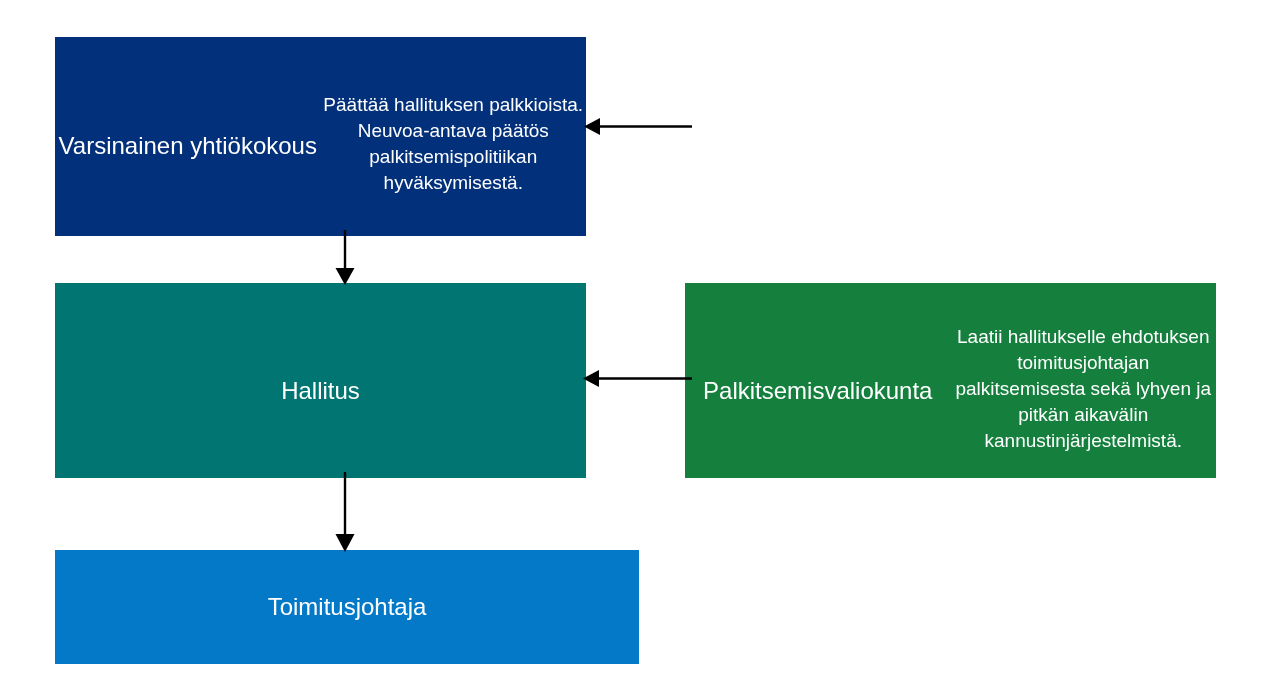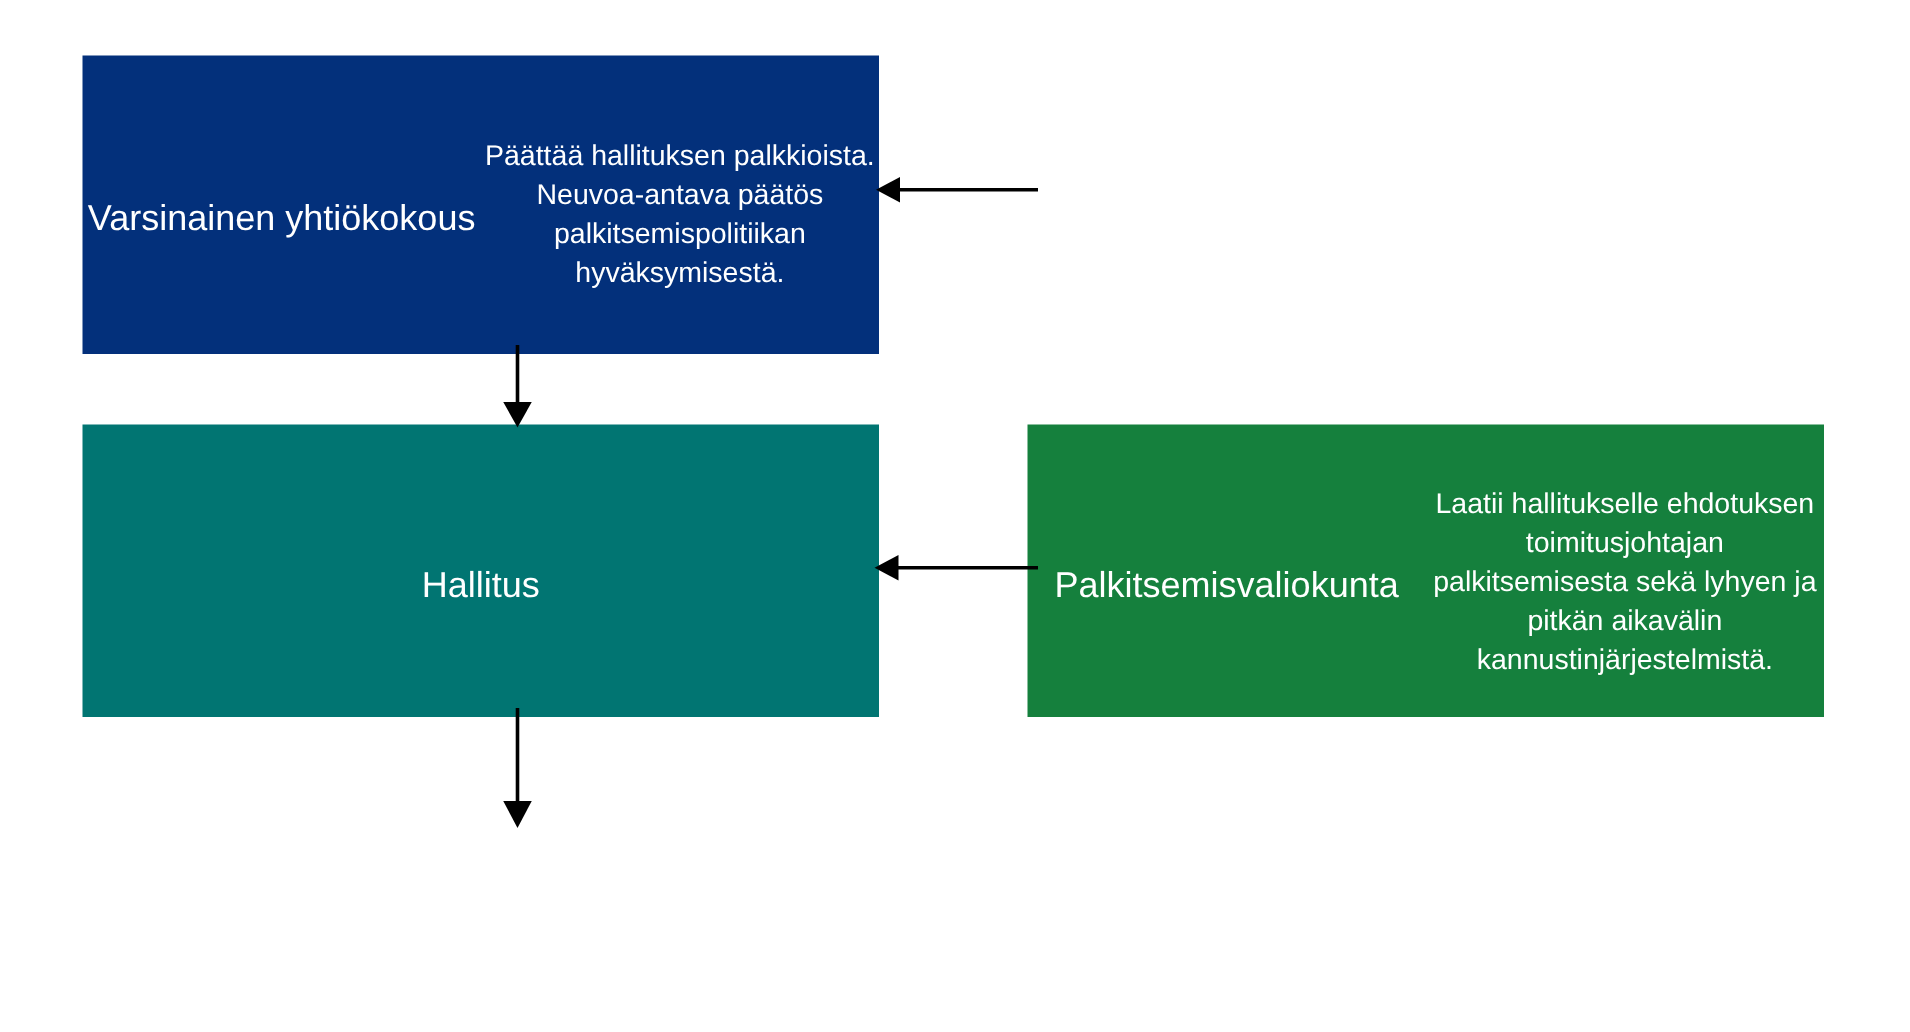--- a/index.html
+++ b/index.html
@@ -106,20 +106,23 @@
     <div class="title">Hallitus</div>
   </div>
 
   <div class="node" id="node-remuneration">
     <div class="title">Palkitsemisvaliokunta</div>
     <div class="desc">Laatii hallitukselle ehdotuksen toimitusjohtajan
 palkitsemisesta sekä lyhyen ja pitkän aikavälin
 kannustinjärjestelmistä.</div>
   </div>
 
+  <div class="node" id="node-ceo">
+    <div class="title">Toimitusjohtaja</div>
+  </div>
 
   <svg class="connector" id="arrow-nomination-to-agm" viewBox="0 0 112 30">
     <line x1="112" y1="14.5" x2="18" y2="14.5" stroke="#000000" stroke-width="2.4"></line>
     <polygon points="4,14.5 20,6 20,23" fill="#000000"></polygon>
   </svg>
 
   <svg class="connector" id="arrow-agm-to-board" viewBox="0 0 30 58">
     <line x1="15" y1="0" x2="15" y2="40" stroke="#000000" stroke-width="2.4"></line>
     <polygon points="15,55 5.5,38 24.5,38" fill="#000000"></polygon>
   </svg>

